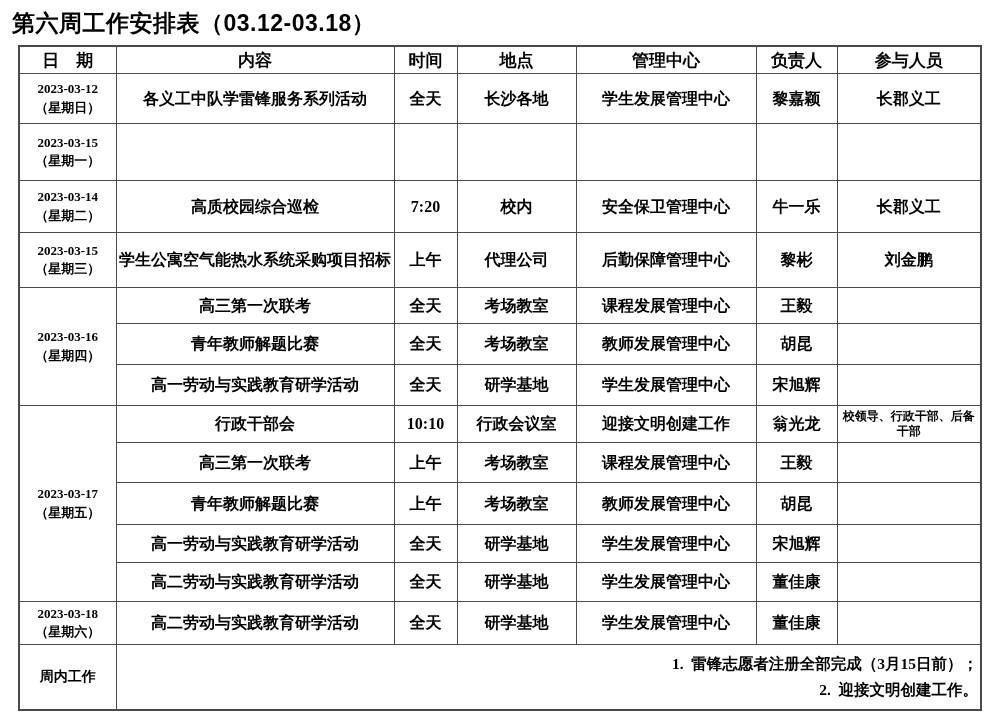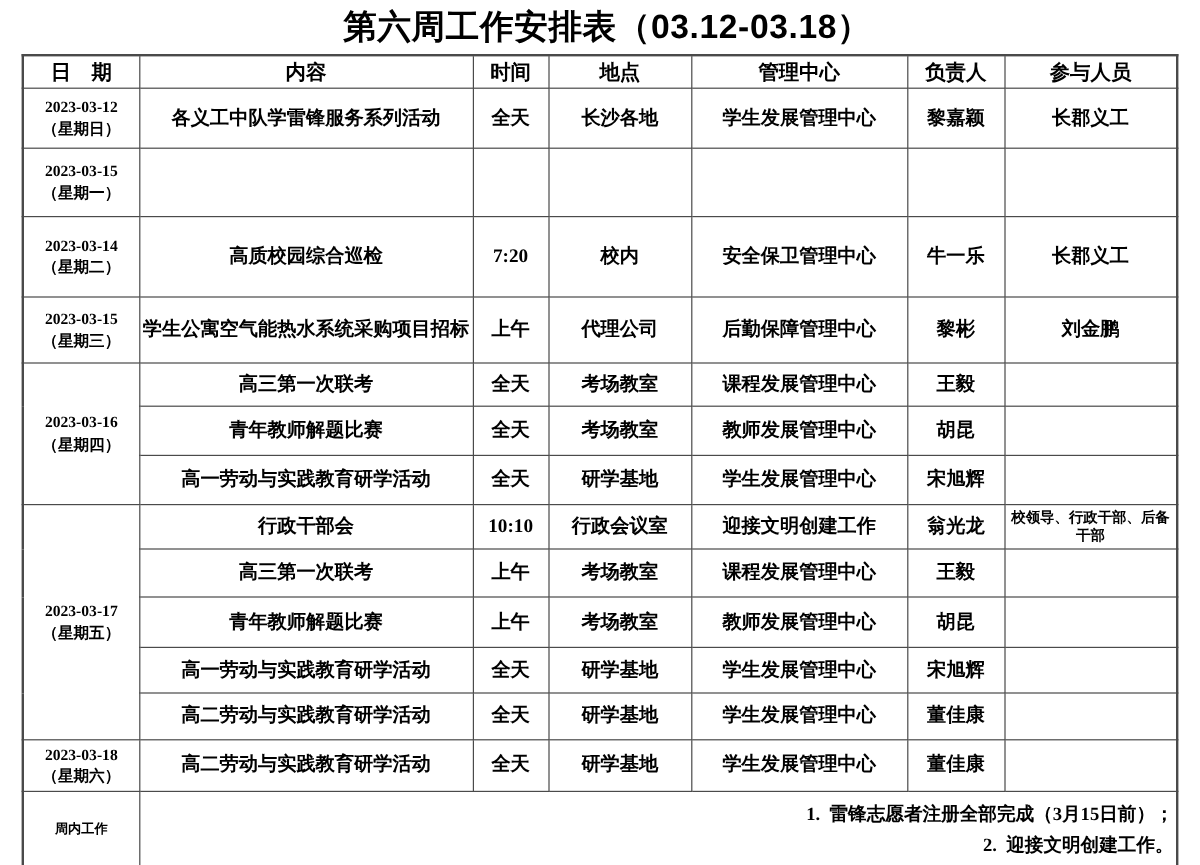--- a/index.html
+++ b/index.html
@@ -8,23 +8,22 @@
     width: 1000px; height: 721px;
     overflow: hidden;
   }
   body {
     font-family: "Liberation Serif", "DejaVu Serif", serif;
     color: #000000;
   }
   .page-title {
     font-family: "Liberation Sans", "DejaVu Sans", sans-serif;
     font-weight: bold;
-    font-size: 28px;
+    font-size: 23px;
     line-height: 34px;
-    text-align: center;
     margin: 6px 0 5px 12px;
     letter-spacing: 0.5px;
   }
   table.schedule {
     border-collapse: collapse;
     table-layout: fixed;
     width: 962px;
     margin: 0 auto;
     border: 2.5px solid #4a4a4a;
   }
@@ -48,21 +47,21 @@
   td.date {
     font-size: 13px;
     line-height: 1.4;
   }
   td.small {
     font-size: 12px;
     line-height: 1.25;
     margin-top: 20px;
   }
   td.note-label {
-    font-size: 11px;
+    font-size: 14px;
   }
   td.note {
     text-align: right;
     font-size: 15.5px;
     line-height: 1.65;
     white-space: pre-wrap;
     padding-left: 26px;
   }
 </style>
 </head>
@@ -105,21 +104,21 @@
       <tr style="height: 57px;">
         <td class="date">2023-03-15
 （星期一）</td>
         <td></td>
         <td></td>
         <td></td>
         <td></td>
         <td></td>
         <td></td>
       </tr>
-      <tr style="height: 67px;">
+      <tr style="height: 52px;">
         <td class="date">2023-03-14
 （星期二）</td>
         <td>高质校园综合巡检</td>
         <td>7:20</td>
         <td>校内</td>
         <td>安全保卫管理中心</td>
         <td>牛一乐</td>
         <td>长郡义工</td>
       </tr>
       <tr style="height: 55px;">

